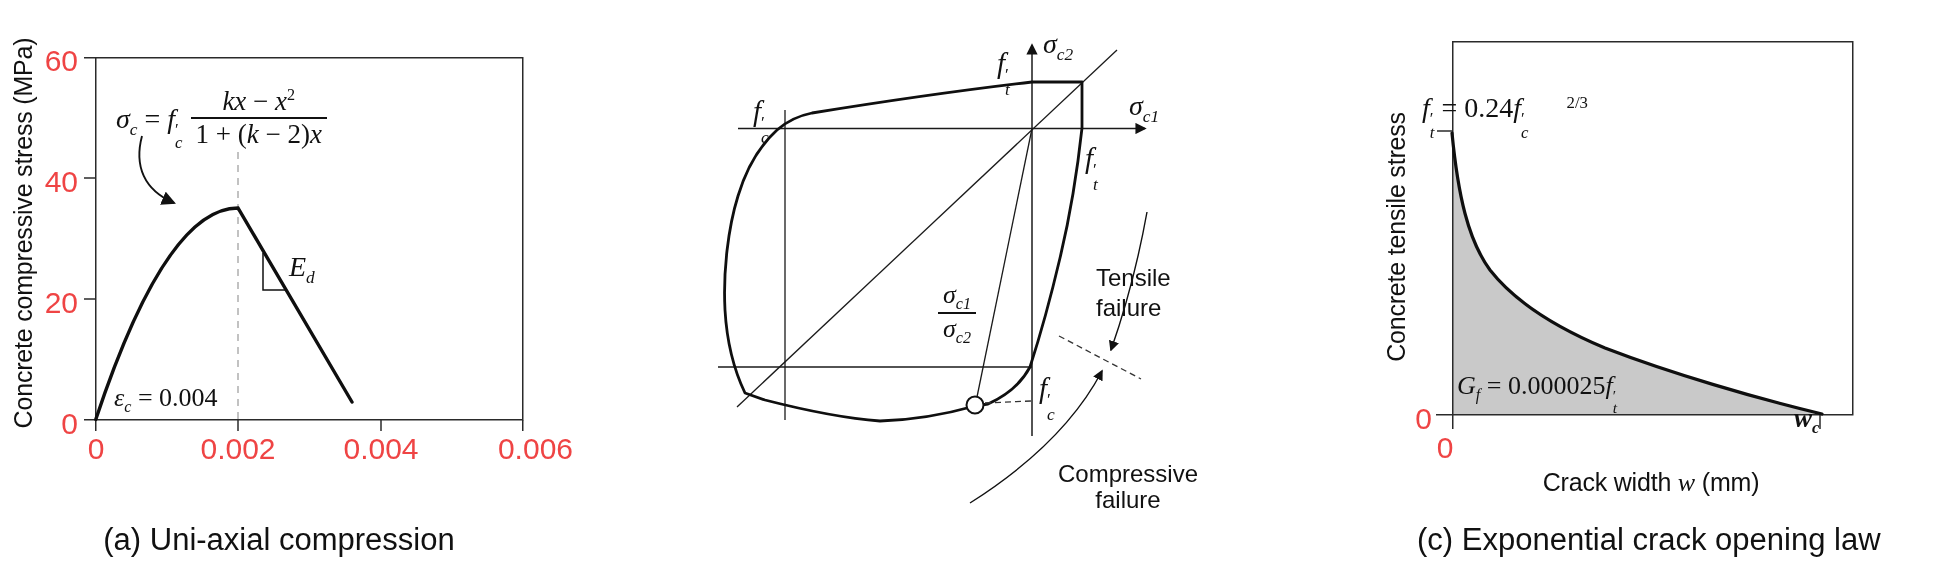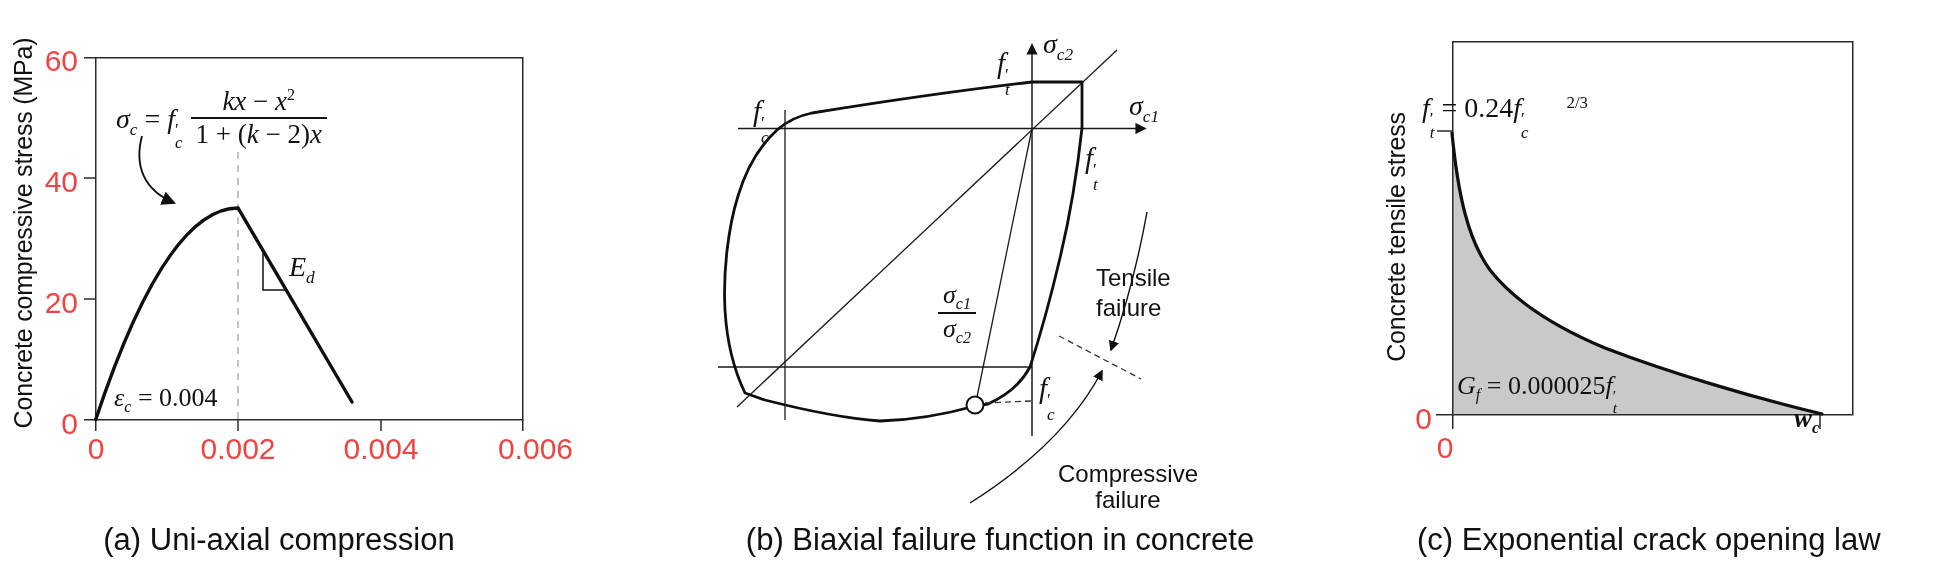--- a/index.html
+++ b/index.html
@@ -156,21 +156,20 @@
     <span class="den"><span>σ</span><sub class="m">c2</sub></span>
   </div>
 
   <div class="abs ann" style="left:1096px;top:263px;line-height:30px;">
     <span>Tensile</span><br><span>failure</span>
   </div>
   <div class="abs ann tcenter" style="left:1048px;top:444px;width:160px;line-height:26px;margin-top:17px;">
     <span>Compressive</span><br><span>failure</span>
   </div>
 
-  <div class="abs cap" style="left:690px;top:522px;width:620px;">(b) Biaxial failure function in concrete</div>
 
   <div class="abs rot axlabel" style="left:1195px;top:224px;width:400px;height:26px;">Concrete tensile stress</div>
 
   <div class="abs math" style="left:1422px;top:92px;font-size:28px;">
     <span>f</span><span class="pstack">
         <span class="pr">′</span>
         <span>t</span>
       </span><span class="up"> = 0.24</span><span>f</span><span class="pstack">
         <span class="pr">′</span>
         <span>c</span>
@@ -181,16 +180,19 @@
     <span>G</span><sub class="m">f</sub><span class="up"> = 0.000025</span><span>f</span><span class="pstack">
         <span class="pr">′</span>
         <span>t</span>
       </span>
   </div>
 
   <div class="abs tick tright" style="left:1398px;top:402px;width:34px;">0</div>
   <div class="abs tick tcenter" style="left:1420px;top:431px;width:50px;">0</div>
   <div class="abs math" style="left:1794px;top:403px;font-size:27px;font-weight:bold;"><span>w</span><sub class="m">c</sub></div>
 
+  <div class="abs axlabel tcenter" style="left:1451px;top:468px;width:400px;">
+    <span>Crack width </span><span class="math" style="font-size:26px;">w</span><span> (mm)</span>
+  </div>
 
   <div class="abs cap" style="left:1417px;top:522px;width:400px;">(c) Exponential crack opening law</div>
 
 </div>
 
 </body></html>

